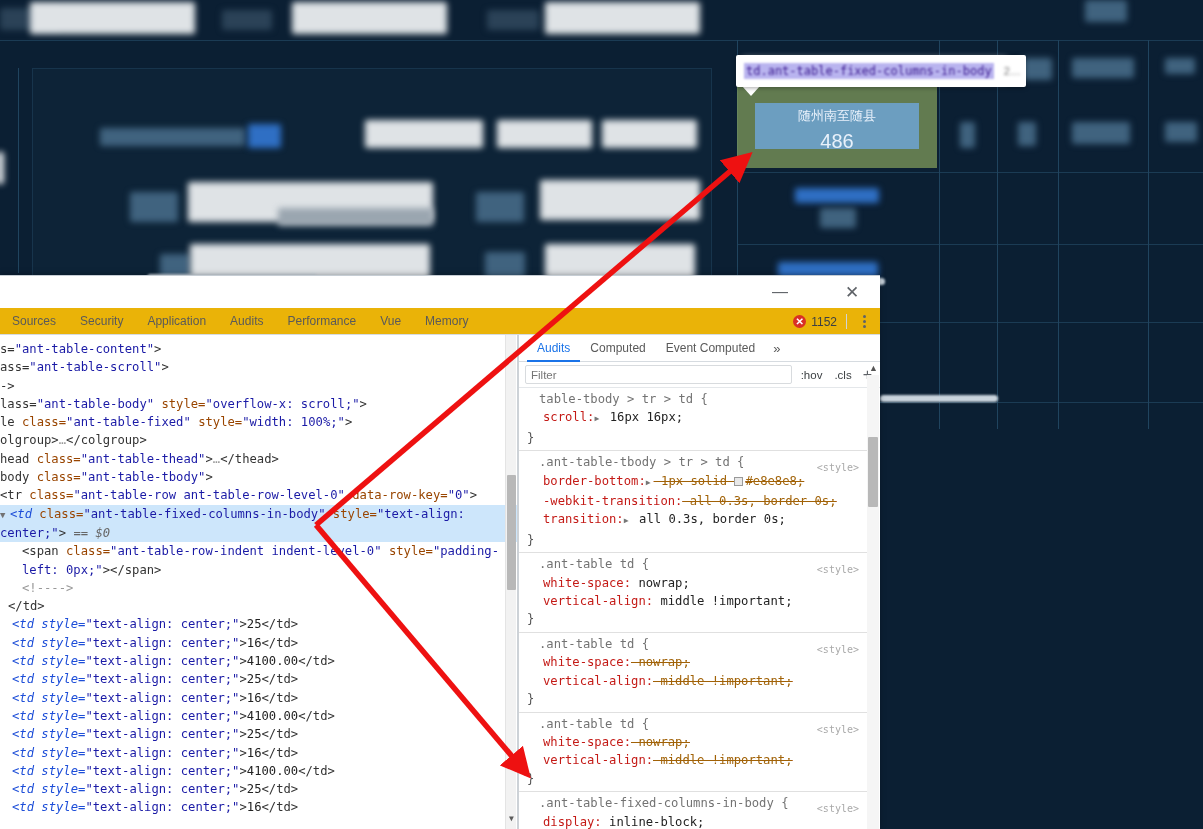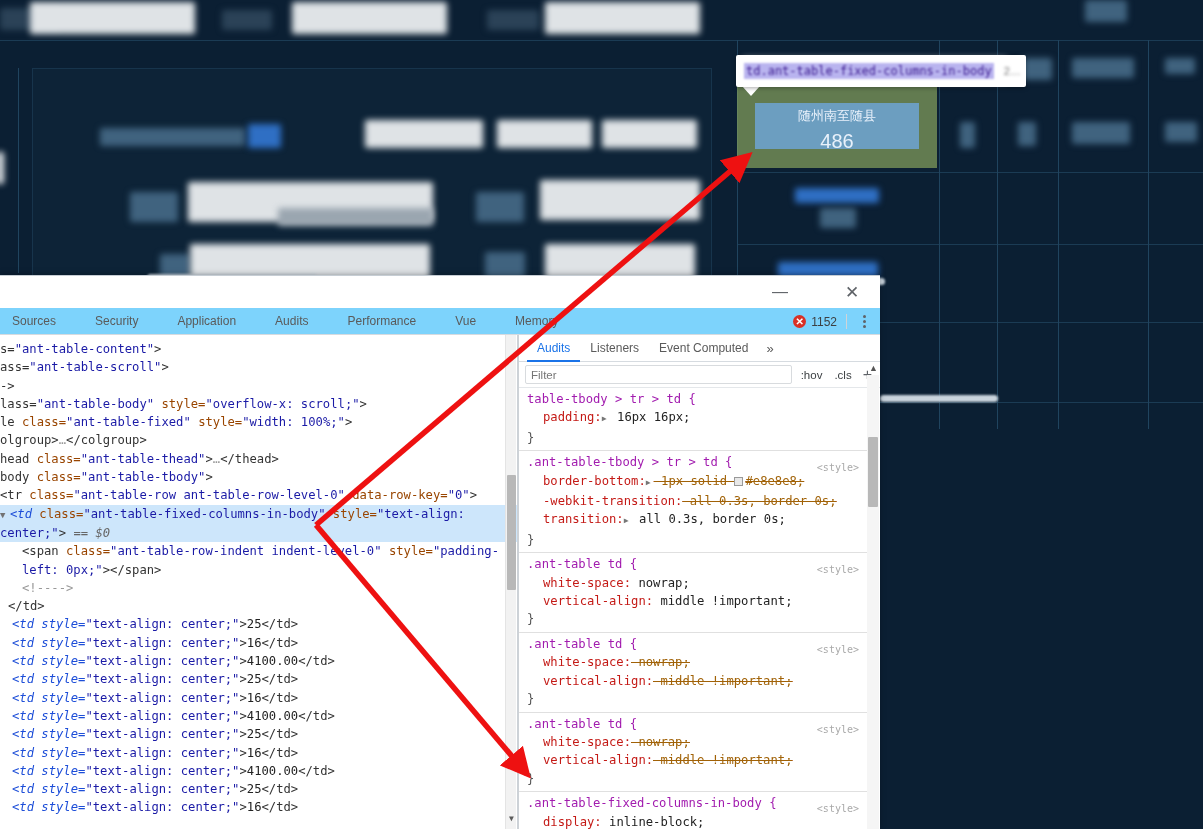--- a/index.html
+++ b/index.html
@@ -128,25 +128,24 @@
     color: #5f6368;
     font-size: 15px;
     cursor: default;
   }
   .win-btn.min { font-size: 16px; }
   .win-btn.max { }
   .win-btn.close { font-size: 17px; }
 
   .dt-tabbar {
     height: 27px;
-    background: #7dd3fc;
+    background: #eab308;
     border-bottom: 1px solid #d6dbe0;
     display: flex;
     position: relative;
-    gap: 15px;
   }
   .dt-tab {
     font-size: 12px;
     color: #5a5a5a;
     padding: 0 12px;
     line-height: 26px;
     white-space: nowrap;
     cursor: default;
   }
   .dt-tabbar-right {
@@ -316,21 +315,21 @@
     padding: 2px 0 3px 8px;
     position: relative;
     background: #fff;
   }
   .rule .origin {
     position: absolute;
     right: 8px; top: 8px;
     color: #a9a9a9;
     font-size: 10px;
   }
-  .sel-txt { color: #a21caf; }
+  .sel-txt { color: #737373; margin-left: 12px; }
   .prop { color: #c41a16; padding-left: 16px; display: inline-block; }
   .pval { color: #222; }
   .struck { text-decoration: line-through; color: #c41a16; }
   .struck .pval { text-decoration: line-through; color: #a16207; }
   .brace { color: #555; }
   .disc-tri {
     display: inline-block; width: 8px;
     color: #777; font-size: 8px;
   }
   .swatch {
@@ -516,36 +515,36 @@
         <div class="dom-panel-divider"></div>
         <div class="dom-scroll-v">
           <div class="dom-scroll-thumb"></div>
           <div class="dom-scroll-arrow-dn">▼</div>
         </div>
       </div>
 
       <div class="styles-panel">
         <div class="sp-tabbar">
           <div class="sp-tab active">Audits</div>
-          <div class="sp-tab">Listeners</div>
+          <div class="sp-tab">Computed</div>
           <div class="sp-tab">Event Computed</div>
           <div class="sp-more">»</div>
         </div>
 
         <div class="sp-filterbar">
           <input class="sp-filter" readonly="" placeholder="Filter" style="">
           <div class="sp-btn">:hov</div>
           <div class="sp-btn">.cls</div>
           <div class="sp-plus">+</div>
         </div>
 
         <div class="sp-rules" id="sp-rules">
             <div class="rule">
               <div class="sel-txt">table-tbody &gt; tr &gt; td {</div>
-              <div><span class="prop">padding:</span><span class="disc-tri"> ▶</span><span class="pval"> 16px 16px;</span></div>
+              <div><span class="prop">scroll:</span><span class="disc-tri"> ▶</span><span class="pval"> 16px 16px;</span></div>
               <div class="brace">}</div>
             </div>
             <div class="rule">
               <span class="origin">&lt;style&gt;</span>
               <div class="sel-txt">.ant-table-tbody &gt; tr &gt; td {</div>
               <div class="struck"><span class="prop">border-bottom:</span><span class="disc-tri"> ▶</span><span class="pval"> 1px solid <span class="swatch" style="background: rgb(232, 232, 232);"></span>#e8e8e8;</span></div>
               <div class="struck"><span class="prop">-webkit-transition:</span><span class="pval"> all 0.3s, border 0s;</span></div>
               <div><span class="prop">transition:</span><span class="disc-tri"> ▶</span><span class="pval"> all 0.3s, border 0s;</span></div>
               <div class="brace">}</div>
             </div>

